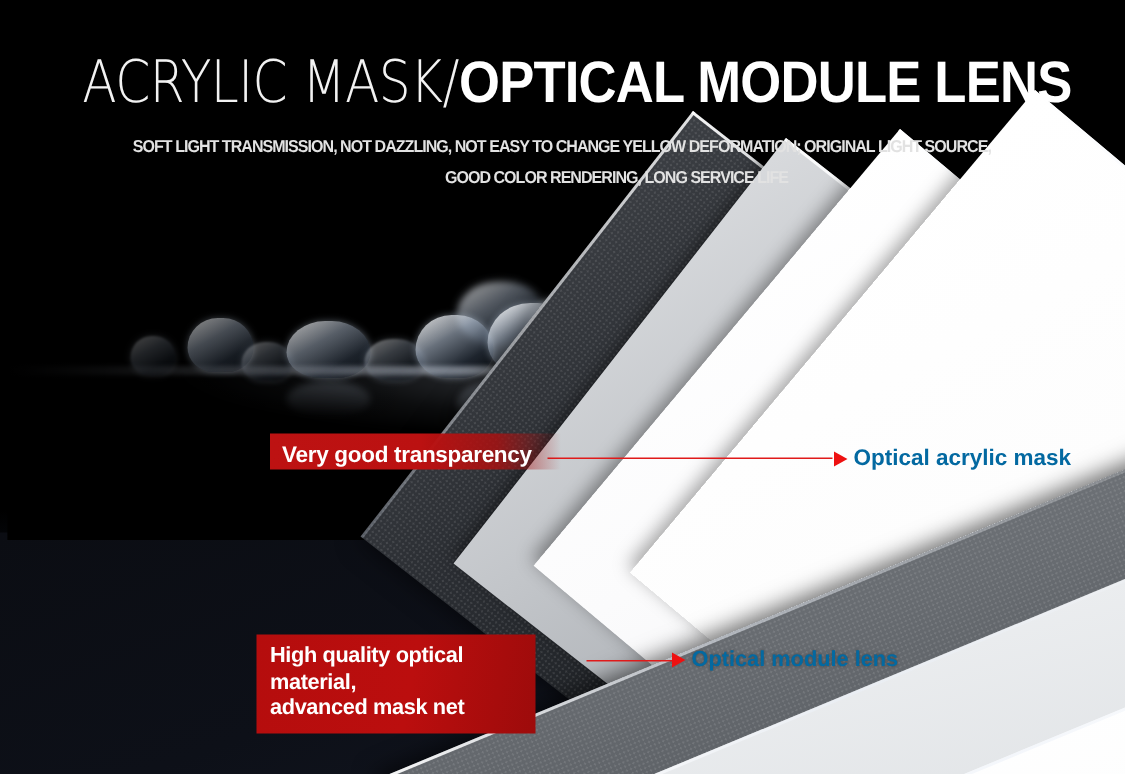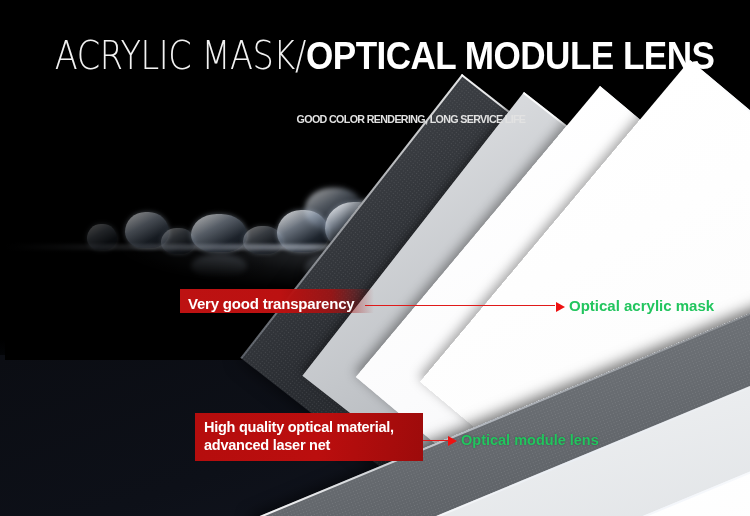--- a/index.html
+++ b/index.html
@@ -151,33 +151,32 @@
     position:absolute;color:#fff;font-weight:600;
     font-family:"Liberation Sans","DejaVu Sans",sans-serif;
   }
   .tag-transparency{
     left:180px;top:289px;width:194px;height:24px;
     background:linear-gradient(90deg,#bd1212 0%,#bb1111 52%,rgba(170,16,16,.82) 78%,rgba(150,14,14,0) 100%);
     font-size:15px;line-height:30px;padding-left:8px;box-sizing:border-box;
     letter-spacing:-0.2px;
   }
   .tag-block{
-    left:171px;top:413px;width:228px;
+    left:171px;top:423px;width:186px;
     background:linear-gradient(100deg,#b50d0d 0%,#bb0e0e 55%,#9d0b0b 100%);
     font-size:14.5px;line-height:17.5px;padding:6px 9px 7px 9px;box-sizing:border-box;
     letter-spacing:-0.25px;
-    margin-left:24px;
   }
 
   .leader{position:absolute;background:#e01a1a;height:1.3px;}
   .leader-top{left:365px;top:305px;width:190px;}
   .leader-bot{left:391px;top:440px;width:57px;}
 
   .marker{
-    position:absolute;color:#22c55e;font-weight:600;white-space:nowrap;
+    position:absolute;color:#0369a1;font-weight:600;white-space:nowrap;
     font-family:"Liberation Sans","DejaVu Sans",sans-serif;
   }
   .marker .arrow{
     display:inline-block;vertical-align:-1px;margin-right:4px;
     border-left:9px solid #ee1111;border-top:5.5px solid transparent;
     border-bottom:5.5px solid transparent;width:0;height:0;
   }
   .marker-mask{left:556px;top:297px;font-size:15px;}
   .marker-lens{left:448px;top:432px;font-size:14.5px;}
   .marker-lens .txt{text-shadow:0 0 2px rgba(0,0,0,.35);}
@@ -248,30 +247,31 @@
   <div class="panel panel-lgray-bot">
     <div class="edge-hi"></div>
   </div>
   <div class="panel panel-white-bot">
     <div class="edge-hi"></div>
   </div>
 
   <div class="title">
     <span class="thin">ACRYLIC MASK/</span><span class="bold">OPTICAL MODULE LENS</span>
   </div>
+  <div class="subtitle sub1"><span>SOFT LIGHT TRANSMISSION, NOT DAZZLING, NOT EASY TO CHANGE YELLOW DEFORMATION; ORIGINAL LIGHT SOURCE,</span></div>
   <div class="subtitle sub2"><span>GOOD COLOR RENDERING, LONG SERVICE LIFE</span></div>
 
   <div class="leader leader-top"></div>
   <div class="leader leader-bot"></div>
 
   <div class="tag-red tag-transparency">Very good transparency</div>
 
   <div class="tag-red tag-block">
     <div>High quality optical material,</div>
-    <div>advanced laser net</div>
+    <div>advanced mask net</div>
   </div>
 
   <div class="marker marker-mask">
     <span class="arrow"></span><span class="txt">Optical acrylic mask</span>
   </div>
   <div class="marker marker-lens">
     <span class="arrow"></span><span class="txt">Optical module lens</span>
   </div>
 
 </div>

